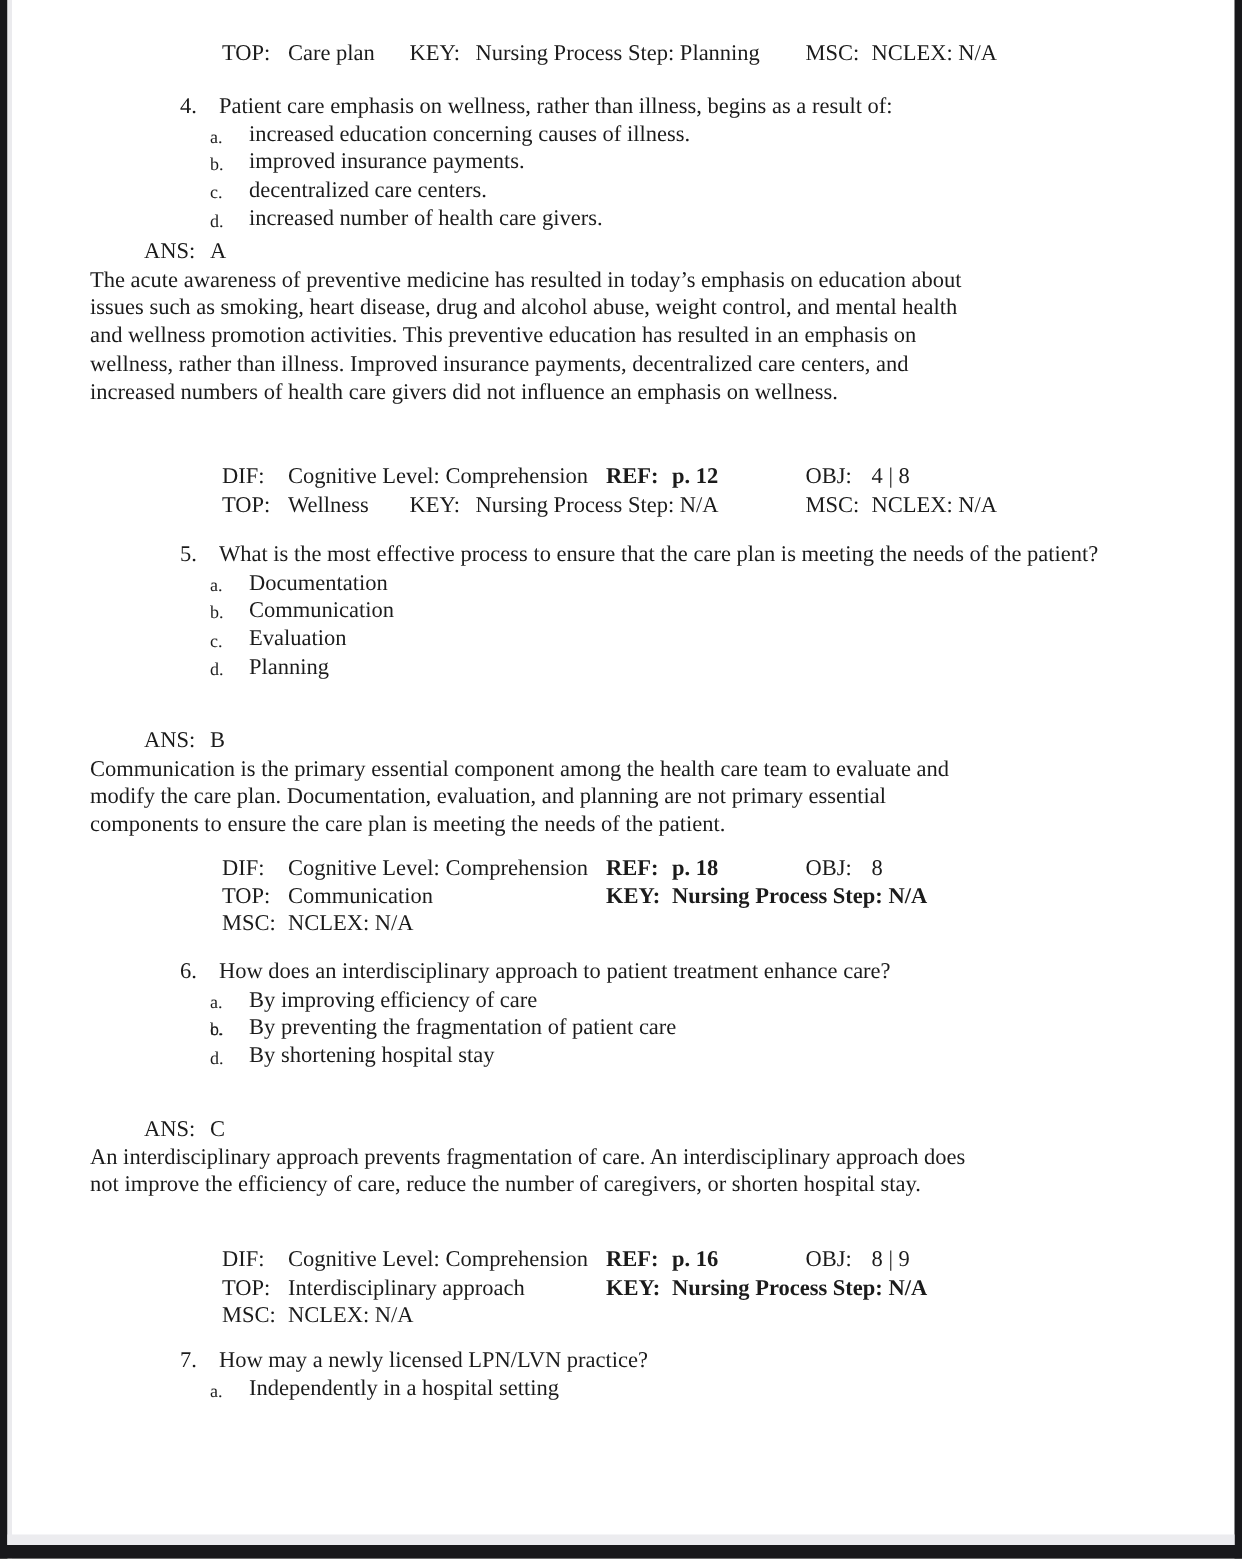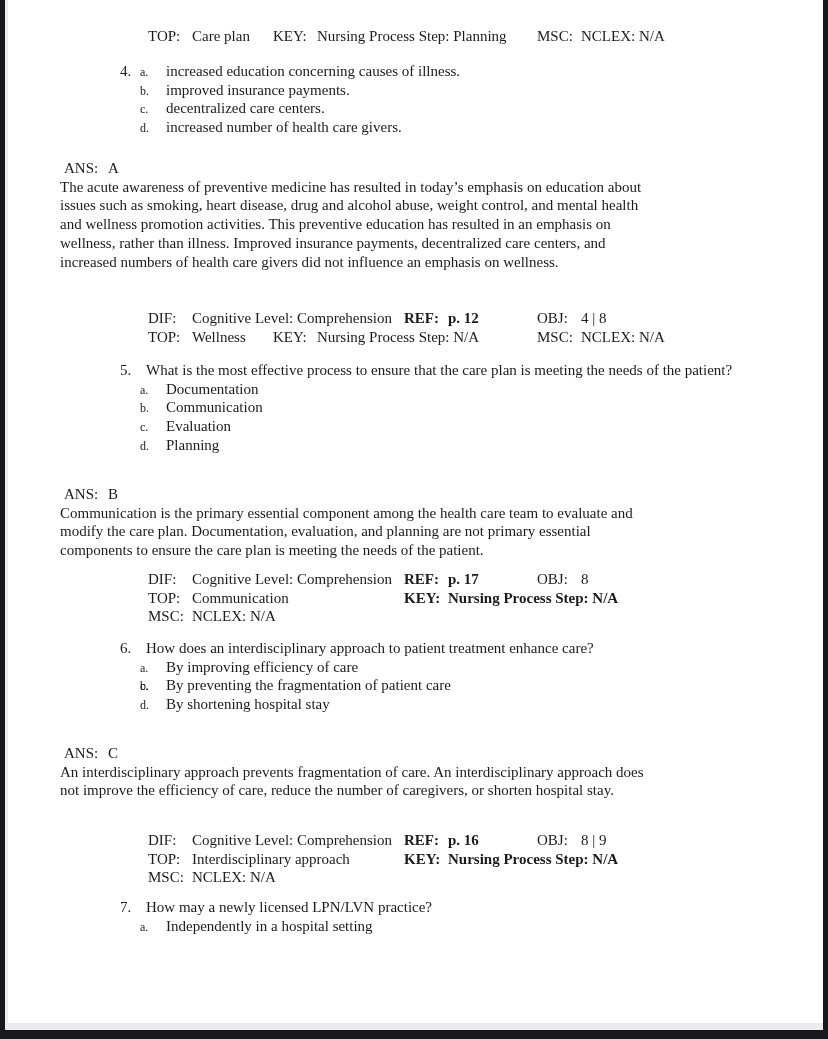--- a/index.html
+++ b/index.html
@@ -22,40 +22,41 @@
   .bar-right{position:absolute;right:0;top:0;width:5px;height:100%;background:#18181b;}
   .strip-bottom{position:absolute;left:5px;right:5px;bottom:9px;height:7px;background:#ececef;}
   .bar-bottom{position:absolute;left:0;bottom:0;width:100%;height:9px;background:#18181b;}
 
   .abs{position:absolute;left:0;width:100%;}
   .q-num{position:absolute;left:120px;top:0;}
   .q-text{margin-left:146px;width:596px;}
   .opts{margin-top:0;}
   .opt{margin-left:166px;position:relative;width:560px;}
   .opt-letter{position:absolute;left:-26px;top:1px;font-size:12px;}
-  .ans-line{margin-left:64px;}
+  .ans-line{margin-left:96px;}
   .lab{display:inline-block;min-width:44px;white-space:nowrap;}
   .expl{margin-left:60px;width:596px;}
   .frow{position:relative;height:18.7px;}
   .field{position:absolute;top:0;white-space:nowrap;}
   .c0{left:148px;} .c1{left:273px;} .c2{left:404px;font-weight:bold;} .c3{left:537px;}
 </style>
 </head>
 <body>
 
 <div class="page">
 
   <div class="abs frow" style="top:27px">
     <span class="field c0"><span class="lab">TOP:</span><span>Care plan</span></span>
     <span class="field c1"><span class="lab">KEY:</span><span>Nursing Process Step: Planning</span></span>
     <span class="field c3"><span class="lab">MSC:</span><span>NCLEX: N/A</span></span>
   </div>
 
   <div class="abs" style="top:62px">
     <span class="q-num">4.</span>
+    <div class="q-text">Patient care emphasis on wellness, rather than illness, begins as a result of:</div>
     <div class="opts">
       <div class="opt"><span class="opt-letter">a.</span><span>increased education concerning causes of illness.</span></div>
       <div class="opt"><span class="opt-letter">b.</span><span>improved insurance payments.</span></div>
       <div class="opt"><span class="opt-letter">c.</span><span>decentralized care centers.</span></div>
       <div class="opt"><span class="opt-letter">d.</span><span>increased number of health care givers.</span></div>
     </div>
   </div>
 
   <div class="abs" style="top:159px">
     <div class="ans-line"><span class="lab">ANS:</span><span>A</span></div>
@@ -87,21 +88,21 @@
   </div>
 
   <div class="abs" style="top:485px">
     <div class="ans-line"><span class="lab">ANS:</span><span>B</span></div>
     <div class="expl">Communication is the primary essential component among the health care team to evaluate and modify the care plan. Documentation, evaluation, and planning are not primary essential components to ensure the care plan is meeting the needs of the patient.</div>
   </div>
 
   <div class="abs" style="top:570px">
     <div class="frow">
       <span class="field c0"><span class="lab">DIF:</span><span>Cognitive Level: Comprehension</span></span>
-      <span class="field c2"><span class="lab">REF:</span><span>p. 17</span></span>
+      <span class="field c2"><span class="lab">REF:</span><span>p. 18</span></span>
       <span class="field c3"><span class="lab">OBJ:</span><span>8</span></span>
     </div>
     <div class="frow">
       <span class="field c0"><span class="lab">TOP:</span><span>Communication</span></span>
       <span class="field c2"><span class="lab">KEY:</span><span>Nursing Process Step: N/A</span></span>
     </div>
     <div class="frow">
       <span class="field c0"><span class="lab">MSC:</span><span>NCLEX: N/A</span></span>
     </div>
   </div>

